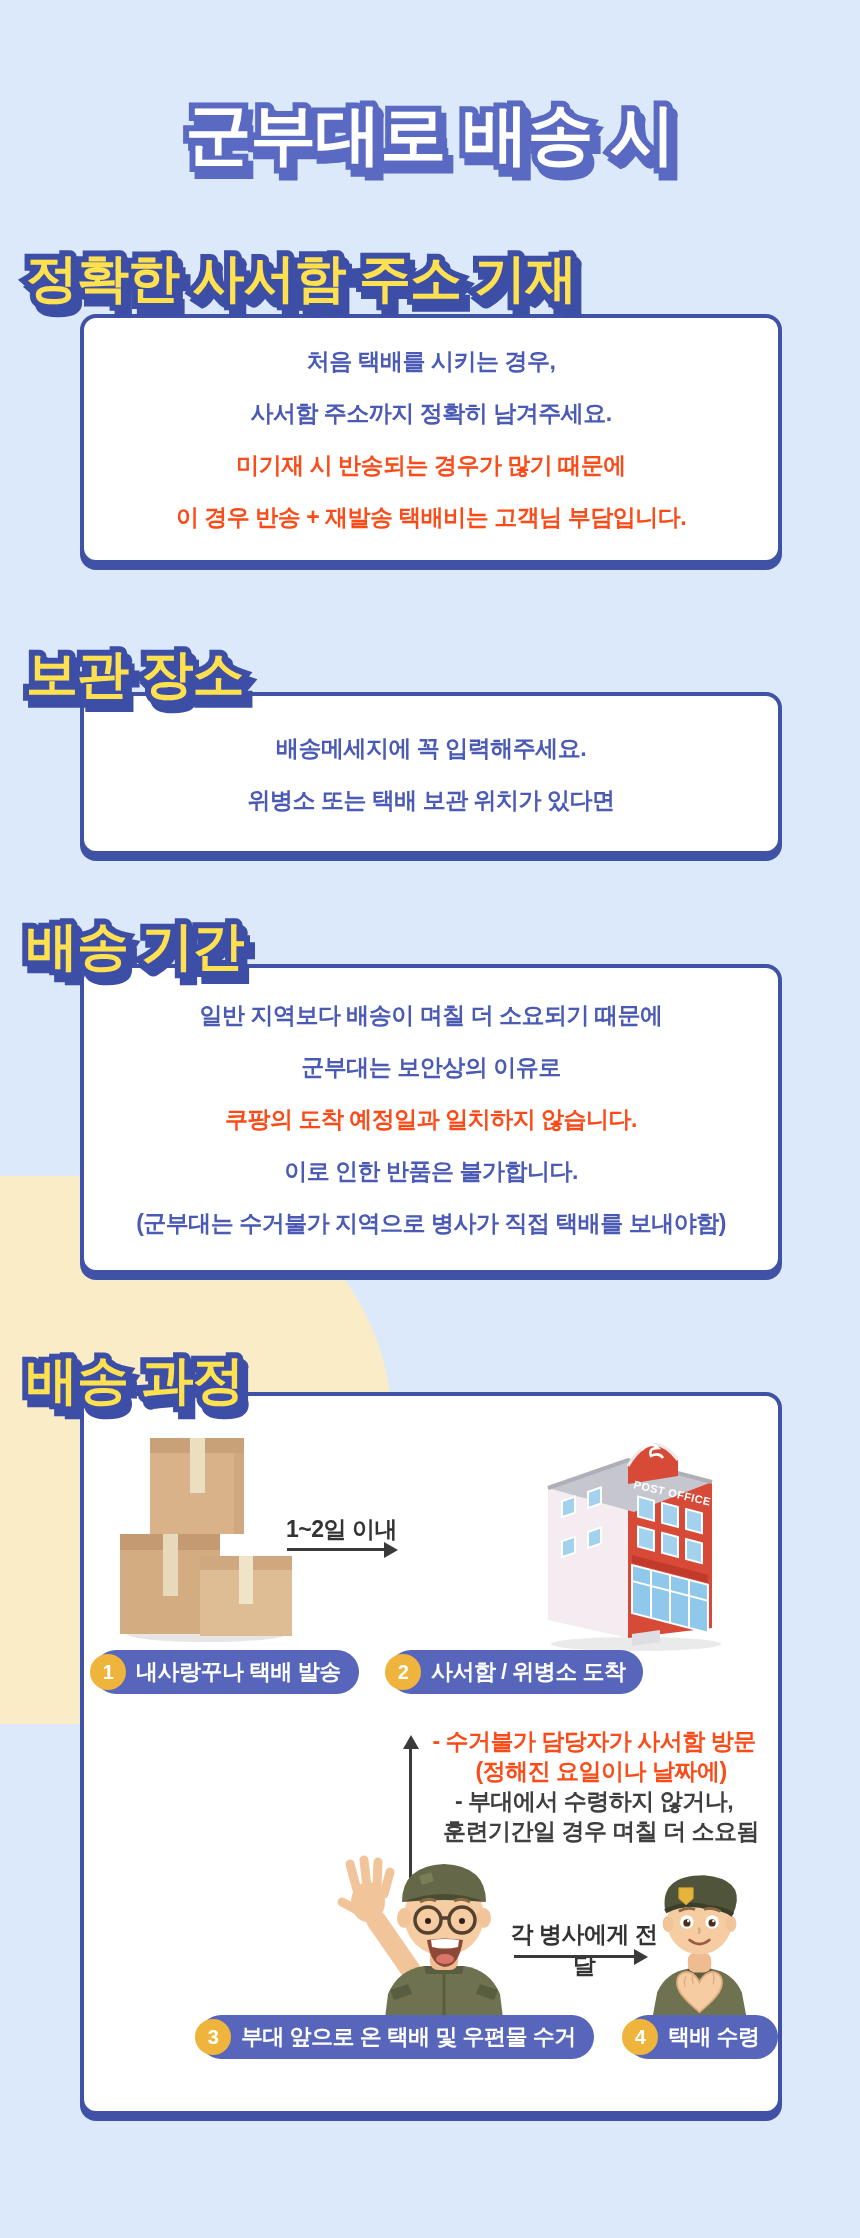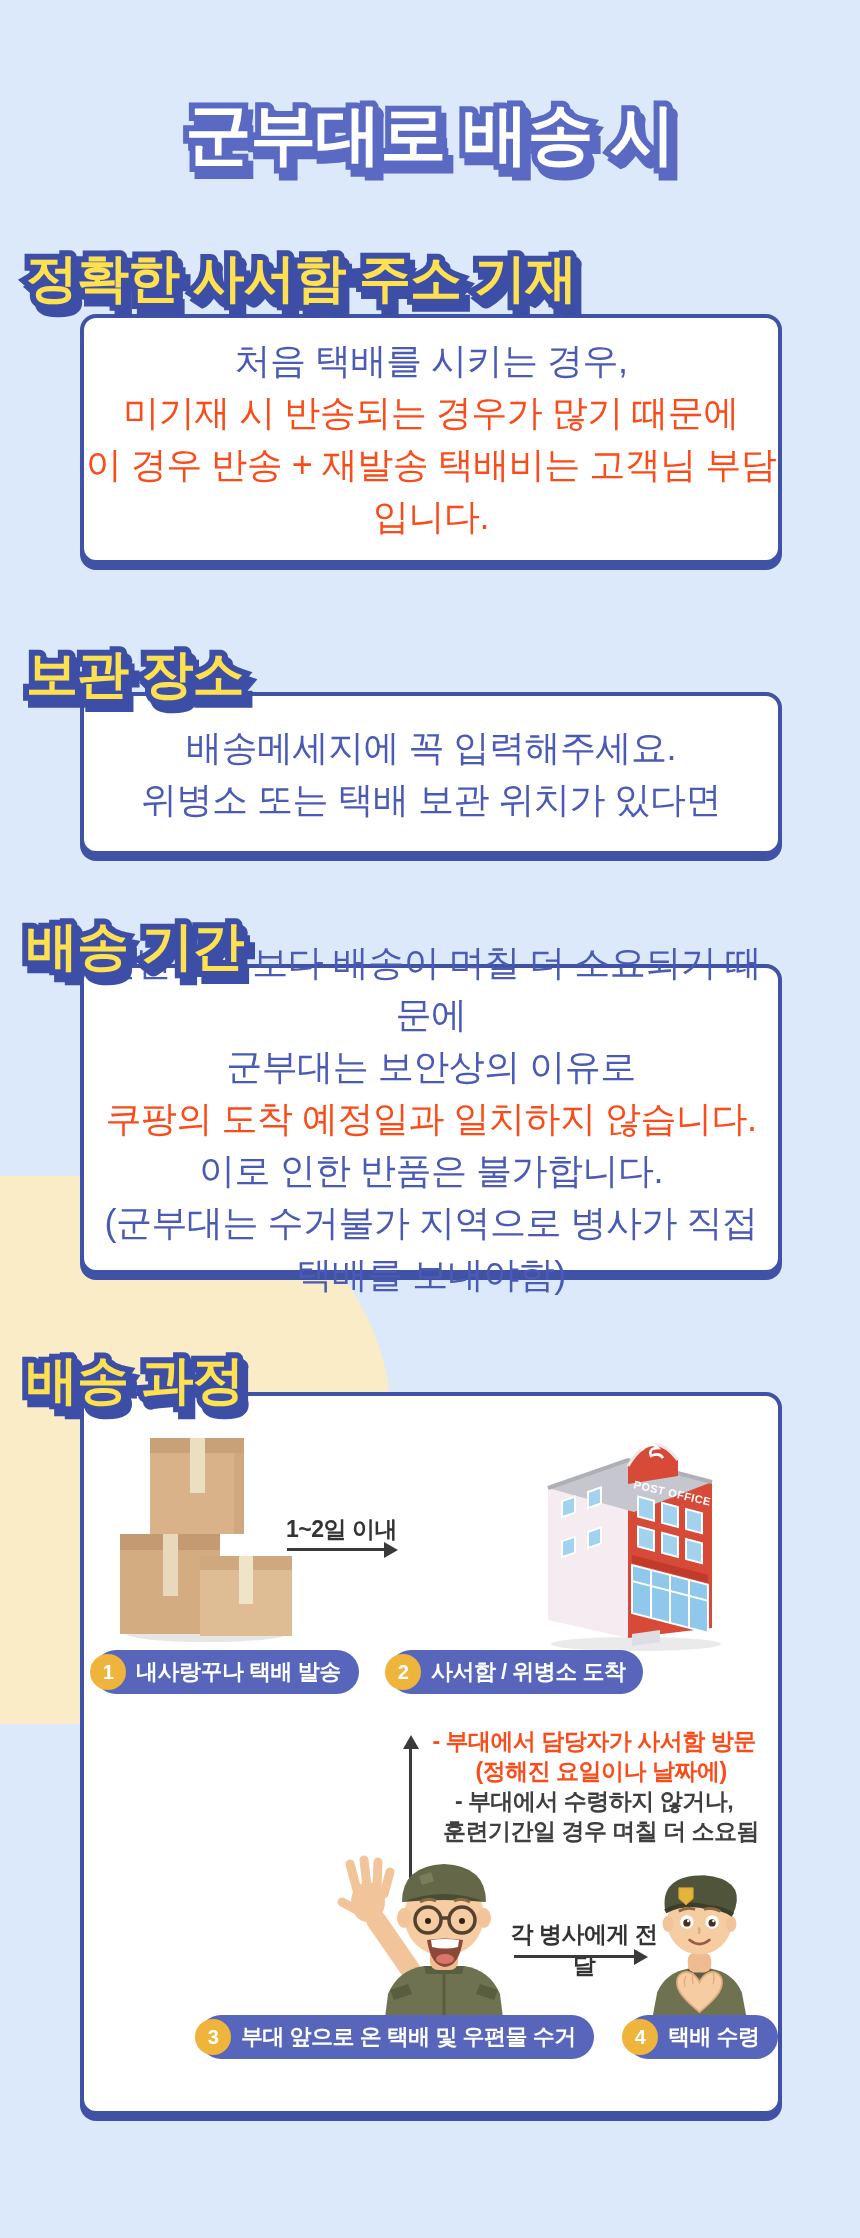--- a/index.html
+++ b/index.html
@@ -16,21 +16,21 @@
   .stroke-text::before{content:attr(data-text);position:absolute;left:0;top:0;z-index:-1;
     -webkit-text-stroke:12px var(--s,var(--hstroke));color:var(--s,var(--hstroke));}
   .stroke-text::after{content:attr(data-text);position:absolute;left:5px;top:7px;z-index:-2;
     -webkit-text-stroke:12px var(--s,var(--hstroke));color:var(--s,var(--hstroke));}
   .main-title{font-size:66px;color:#fff;--s:var(--tstroke);top:90px;left:50%;transform:translateX(-50%);}
   .sec-heading{font-size:52px;color:var(--hfill);--s:var(--hstroke);left:26px;}
 
   .card{position:absolute;left:80px;width:702px;box-sizing:border-box;background:#fff;
     border:4px solid var(--border);border-radius:16px;box-shadow:0 6px 0 var(--border);
     display:flex;flex-direction:column;justify-content:center;text-align:center;z-index:2;}
-  .ln{margin:0;font-size:36px;line-height:52px;font-weight:400;letter-spacing:-0.5px;}
+  .ln{margin:0;font-size:23px;line-height:52px;font-weight:700;letter-spacing:-0.5px;}
   .ln.navy{color:var(--navy);} .ln.red{color:var(--red);}
 
   .blob{position:absolute;left:-90px;top:1176px;width:482px;height:548px;background:var(--blob);
     border-radius:90px 250px 250px 90px;z-index:1;}
 
   .ill{position:absolute;}
 
   .pill{position:absolute;height:44px;background:var(--pill);border-radius:24px;
     display:inline-flex;align-items:center;padding:0 18px 0 4px;color:#fff;font-weight:800;
     font-size:22px;letter-spacing:-0.5px;white-space:nowrap;z-index:3;}
@@ -55,20 +55,21 @@
 
 <div class="page">
 
   <div class="blob"></div>
 
   <h1 class="stroke-text main-title" data-text="군부대로 배송 시">군부대로 배송 시</h1>
 
   <h2 class="stroke-text sec-heading" style="top:244px" data-text="정확한 사서함 주소 기재">정확한 사서함 주소 기재</h2>
   <div class="card" style="top:314px;height:250px">
     <p class="ln navy">처음 택배를 시키는 경우,</p>
+    <p class="ln navy">사서함 주소까지 정확히 남겨주세요.</p>
     <p class="ln red">미기재 시 반송되는 경우가 많기 때문에</p>
     <p class="ln red">이 경우 반송 + 재발송 택배비는 고객님 부담입니다.</p>
   </div>
 
   <h2 class="stroke-text sec-heading" style="top:640px" data-text="보관 장소">보관 장소</h2>
   <div class="card" style="top:692px;height:163px">
     <p class="ln navy">배송메세지에 꼭 입력해주세요.</p>
     <p class="ln navy">위병소 또는 택배 보관 위치가 있다면</p>
   </div>
 
@@ -139,21 +140,21 @@
       <span class="step-circle">1</span>
       <span>내사랑꾸나 택배 발송</span>
     </div>
     <div class="pill" style="left:305px;top:254px">
       <span class="step-circle">2</span>
       <span>사서함 / 위병소 도착</span>
     </div>
 
     <div class="v-arrow" style="left:325px;top:352px;height:140px"></div>
     <div class="notes" style="left:345px;top:330px">
-      <p class="note red">- 부대에서 담당자가 사서함 방문</p>
+      <p class="note red">- 수거불가 담당자가 사서함 방문</p>
       <p class="note red indent">(정해진 요일이나 날짜에)</p>
       <p class="note dark gap">- 부대에서 수령하지 않거나,</p>
       <p class="note dark indent">훈련기간일 경우 며칠 더 소요됨</p>
     </div>
 
     <svg class="ill" style="left:240px;top:458px" width="200" height="172" viewBox="0 0 200 172">
       <path d="M88,118 Q70,92 52,66" stroke="#F2C49A" stroke-width="20" fill="none" stroke-linecap="round"></path>
       <ellipse cx="44" cy="48" rx="17" ry="20" fill="#F2C49A"></ellipse>
       <line x1="33" y1="36" x2="26" y2="10" stroke="#F2C49A" stroke-width="9" stroke-linecap="round"></line>
       <line x1="43" y1="33" x2="40" y2="6" stroke="#F2C49A" stroke-width="9" stroke-linecap="round"></line>

